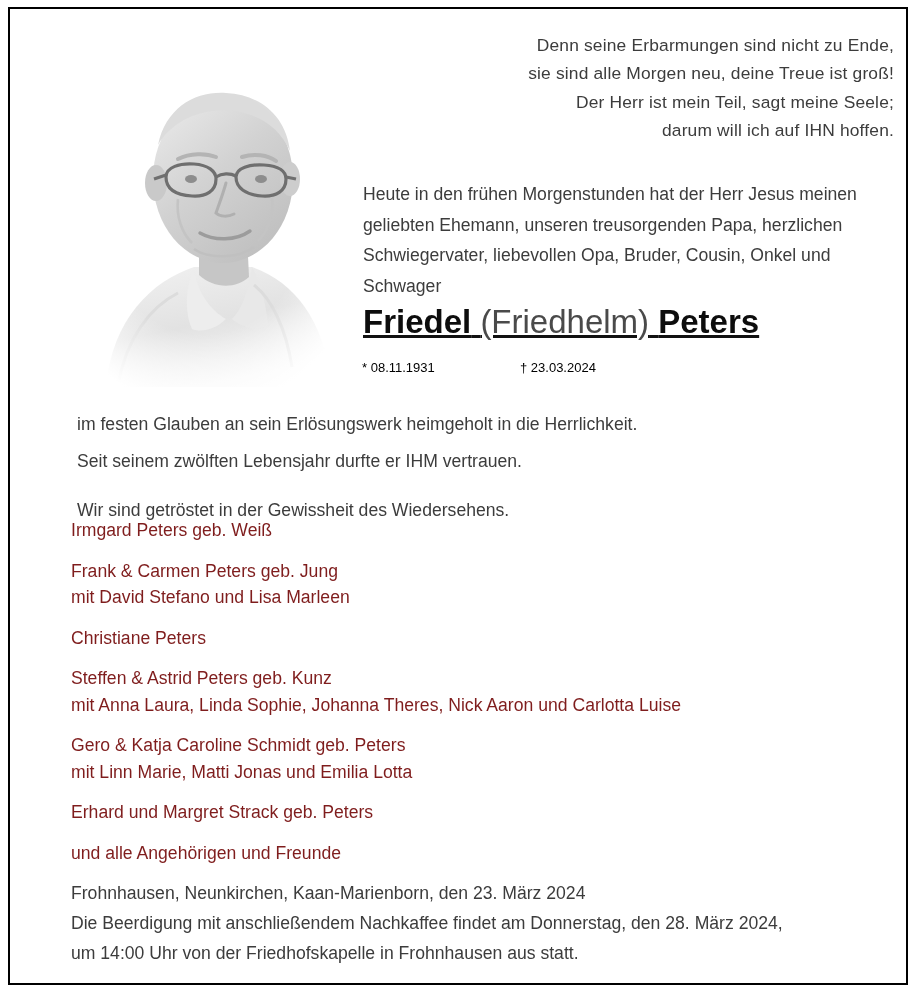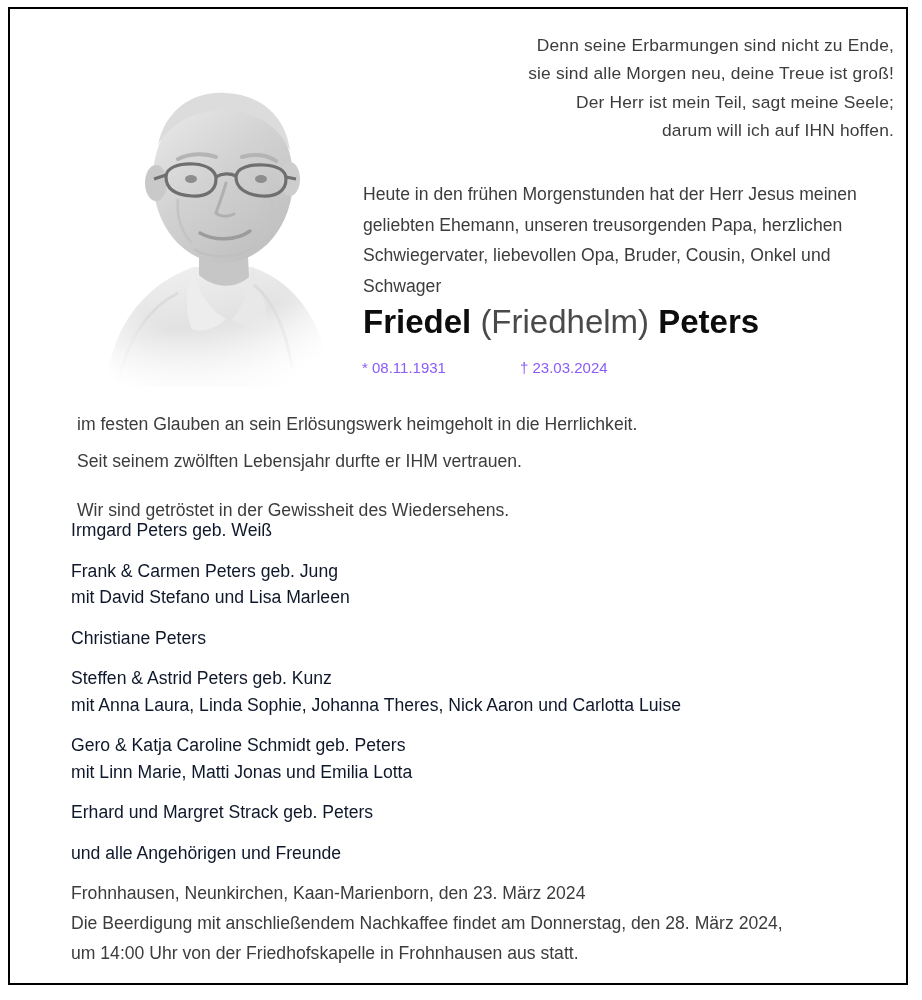--- a/index.html
+++ b/index.html
@@ -73,32 +73,33 @@
   
   .name {
     position: absolute;
     left: 353px;
     top: 292px;
     width: 540px;
     font-size: 33px;
     line-height: 42px;
     color: #111111;
     white-space: nowrap;
+    text-decoration: underline;
   }
   .name .strong { font-weight: bold; color: #0d0d0d; }
   .name .paren { font-weight: normal; color: #4a4a4a; }
 
   .dates {
     position: absolute;
     left: 352px;
     top: 346px;
     width: 540px;
-    font-size: 15px;
+    font-size: 13px;
     line-height: 26px;
-    color: #8b5cf6;
+    color: #000000;
     white-space: nowrap;
   }
   .dates .born { display: inline-block; width: 158px; }
 
   
   .body-text {
     position: absolute;
     left: 61px;
     top: 394px;
     width: 800px;
@@ -107,21 +108,21 @@
     line-height: 30.5px;
   }
   .gap-sm { height: 7px; }
   .para { margin: 6px; }
 
   .mourners {
     position: absolute;
     left: 61px;
     top: 508px;
     width: 800px;
-    color: #0f172a;
+    color: #7f1d1d;
     font-size: 17.6px;
     line-height: 26.5px;
   }
   .mourner-group { margin-bottom: 14px; }
   .mourner-group:last-child { margin-bottom: 0; }
 
   .closing {
     position: absolute;
     left: 61px;
     top: 869px;

